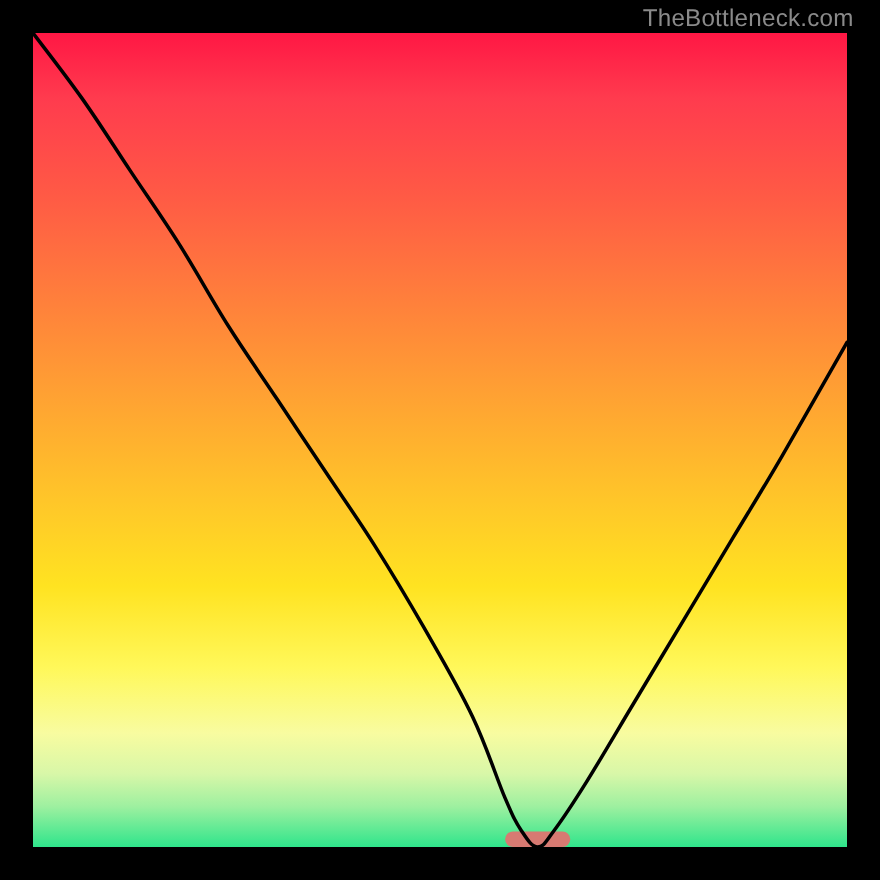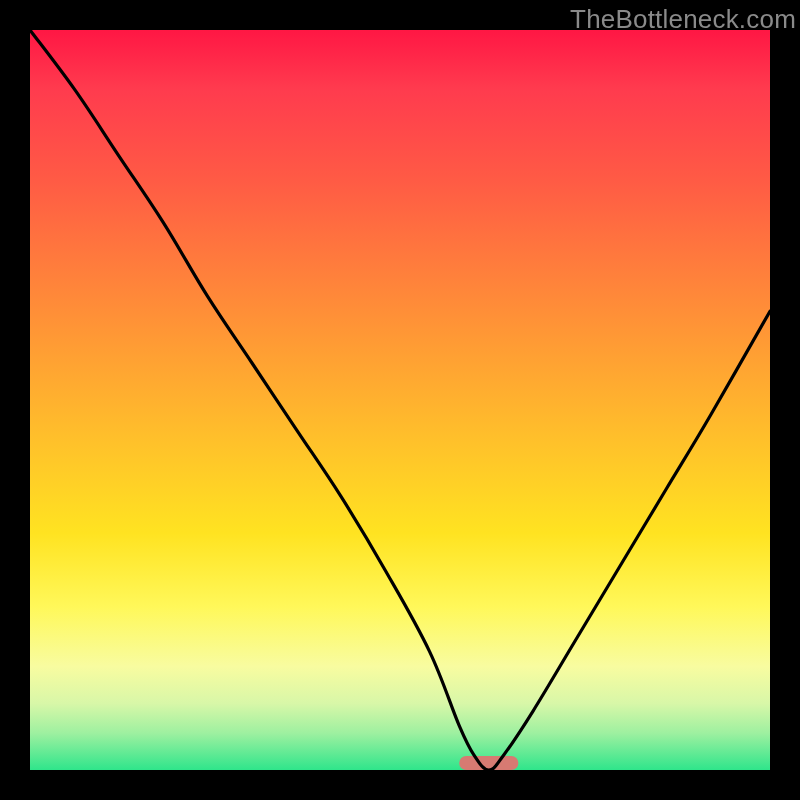--- a/index.html
+++ b/index.html
@@ -43,23 +43,23 @@
   svg.overlay {
     position: absolute;
     left: 0;
     top: 0;
     width: 740px;
     height: 740px;
   }
   .watermark {
     position: absolute;
     top: 4px;
-    right: 4px;
+    right: 24px;
     color: #8a8a8a;
-    font-size: 26px;
+    font-size: 22px;
     font-weight: 500;
     letter-spacing: 0.2px;
     user-select: none;
   }
 </style>
 </head>
 <body>
 
 <div class="frame">
 

